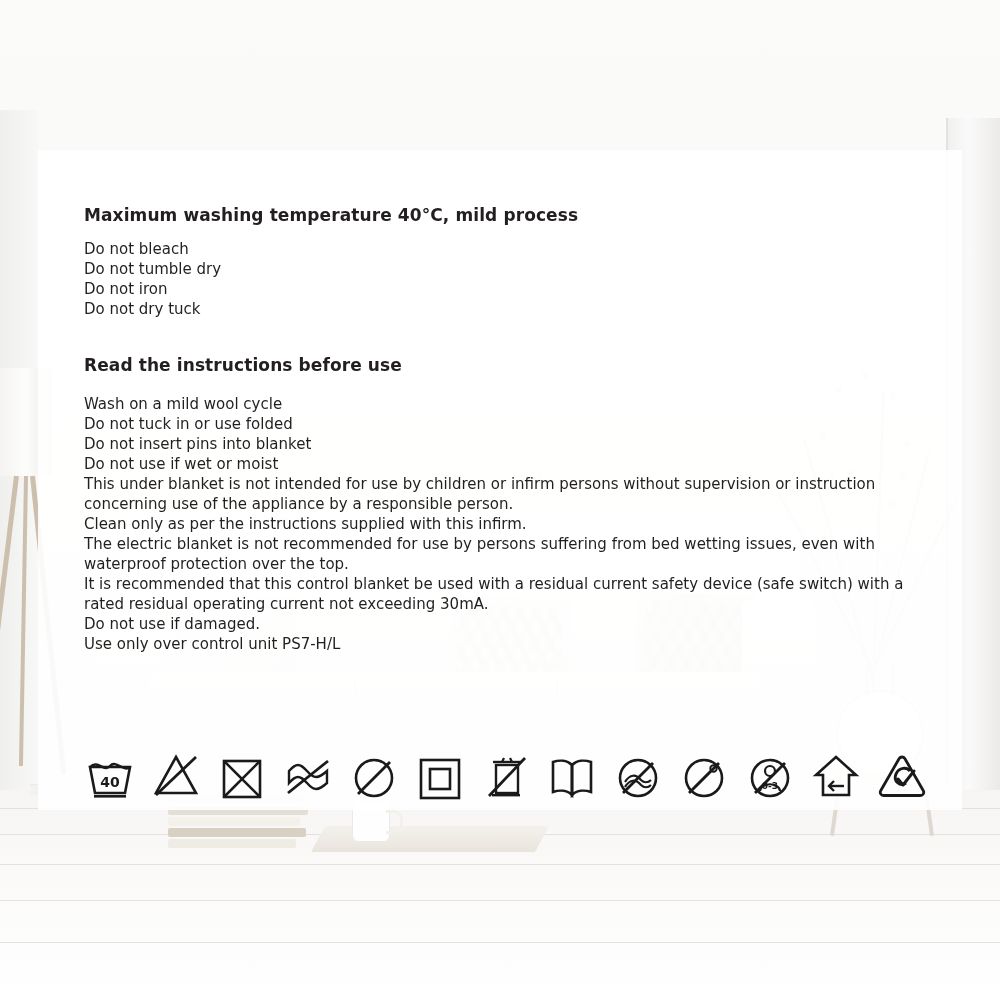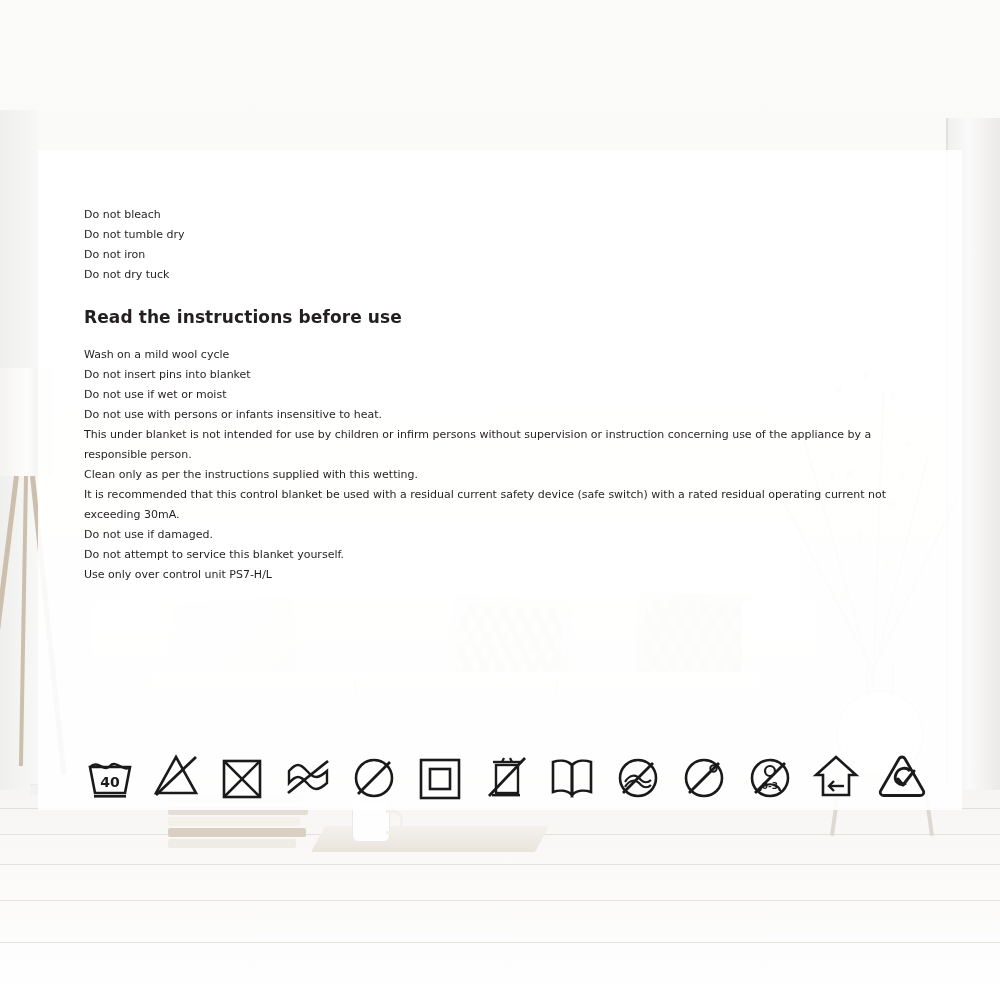--- a/index.html
+++ b/index.html
@@ -246,31 +246,31 @@
   h1.care-heading {
     font-size: 17px;
     font-weight: bold;
     margin: 0 0 14px 0;
     letter-spacing: 0.1px;
     line-height: 1.2;
   }
   h2.care-heading-2 {
     font-size: 17px;
     font-weight: bold;
-    margin: 22px 0 18px 0;
+    margin: 36px 0 18px 0;
     letter-spacing: 0.1px;
     line-height: 1.2;
   }
   ul.care-list {
     list-style: none;
     margin: 0;
     padding: 0;
   }
   ul.care-list li {
-    font-size: 11px;
+    font-size: 15px;
     line-height: 20px;
     margin: 0;
     font-weight: 400;
   }
   ul.care-list.block-2 li {
     line-height: 20px;
   }
 
   
   .symbols {
@@ -360,40 +360,41 @@
   </div>
   <div class="mat"></div>
   <div class="mug"></div>
   <div class="mug-handle"></div>
 </div>
 
 <div class="overlay"></div>
 
 <div class="content">
 
+  <h1 class="care-heading">Maximum washing temperature 40°C, mild process</h1>
 
   <ul class="care-list block-1">
     <li>Do not bleach</li>
     <li>Do not tumble dry</li>
     <li>Do not iron</li>
     <li>Do not dry tuck</li>
   </ul>
 
   <h2 class="care-heading-2">Read the instructions before use</h2>
 
   <ul class="care-list block-2">
     <li>Wash on a mild wool cycle</li>
+    <li>Do not tuck in or use folded</li>
     <li>Do not insert pins into blanket</li>
     <li>Do not use if wet or moist</li>
-    <li>Do not use with persons or infants insensitive to heat.</li>
     <li>This under blanket is not intended for use by children or infirm persons without supervision or instruction concerning use of the appliance by a responsible person.</li>
-    <li>Clean only as per the instructions supplied with this wetting.</li>
+    <li>Clean only as per the instructions supplied with this infirm.</li>
+    <li>The electric blanket is not recommended for use by persons suffering from bed wetting issues, even with waterproof protection over the top.</li>
     <li>It is recommended that this control blanket be used with a residual current safety device (safe switch) with a rated residual operating current not exceeding 30mA.</li>
     <li>Do not use if damaged.</li>
-    <li>Do not attempt to service this blanket yourself.</li>
     <li>Use only over control unit PS7-H/L</li>
   </ul>
 </div>
 
 <div class="symbols">
 
   <div class="sym">
     <svg width="52" height="52" viewBox="0 0 52 52">
       <path d="M6 18 L46 18 L41 44 L11 44 Z" fill="none" stroke="#1a1a1a" stroke-width="2.6"></path>
       <path d="M6 18 C14 10, 20 24, 26 17 C32 10, 40 24, 46 18" fill="none" stroke="#1a1a1a" stroke-width="2.4"></path>

